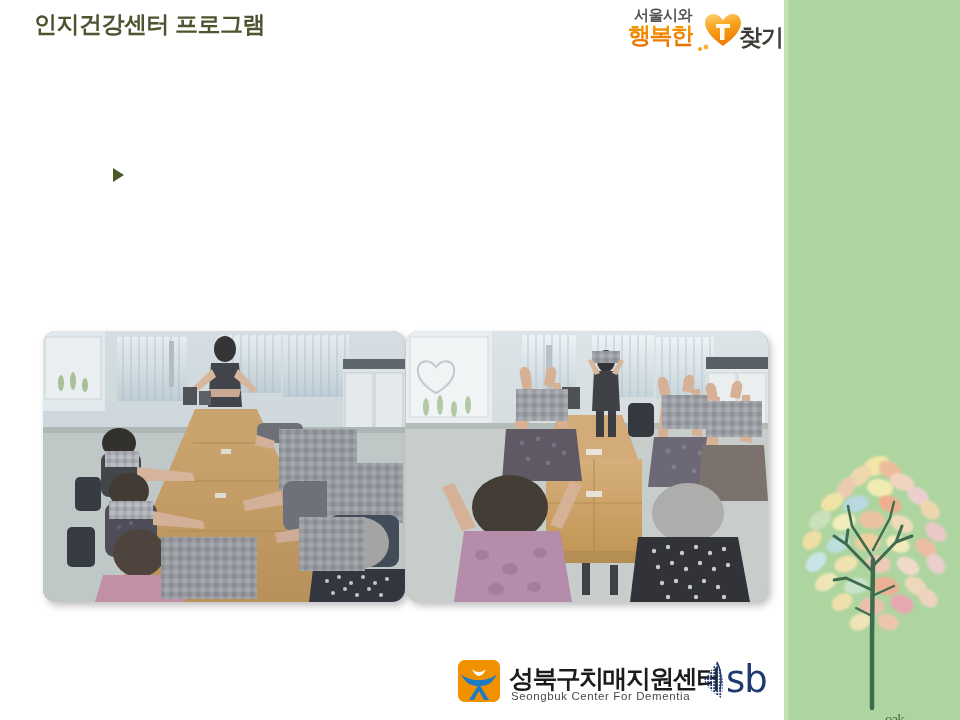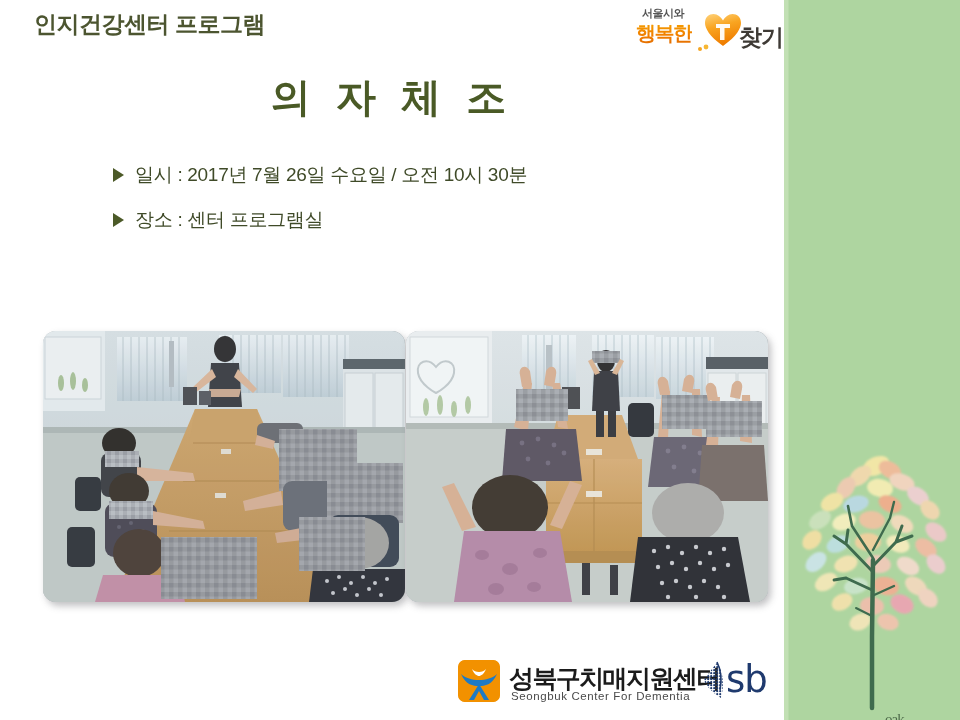--- a/index.html
+++ b/index.html
@@ -71,42 +71,41 @@
   
   .brand-logo {
     position: absolute;
     left: 626px;
     top: 6px;
     width: 156px;
     height: 46px;
   }
   .brand-sub {
     position: absolute;
-    left: 16px;
+    left: 8px;
     top: 0px;
-    font-size: 11px;
+    font-size: 15px;
     font-weight: bold;
     color: #555555;
     letter-spacing: -0.5px;
     white-space: nowrap;
     text-align: center;
   }
   .brand-main {
     position: absolute;
     left: 2px;
     top: 14px;
-    font-size: 20px;
+    font-size: 23px;
     font-weight: bold;
     letter-spacing: -1.5px;
     white-space: nowrap;
     background: linear-gradient(to bottom, #f6a700 0%, #f07c00 60%, #e06a00 100%);
     -webkit-background-clip: text;
     background-clip: text;
     color: #f29100;
-    margin-left: 8px;
     -webkit-text-fill-color: transparent;
   }
   .brand-heart {
     position: absolute;
     left: 78px;
     top: 7px;
     width: 38px;
     height: 34px;
   }
   .brand-find {
@@ -333,30 +332,24 @@
             <stop offset="100%" stop-color="#ef7d00"></stop>
           </linearGradient>
         </defs>
         <path d="M19 33 C5 23 1 15 1 10 C1 4 5 1 9.5 1 C13.5 1 17 4 19 7.5 C21 4 24.5 1 28.5 1 C33 1 37 4 37 10 C37 15 33 23 19 33 Z" fill="url(#hg)"></path>
         <path d="M12 11 L26 11 L26 15 L20.5 15 L20.5 27 L16 27 L16 15 L12 15 Z" fill="#ffffff" opacity="0.95"></path>
       </svg>
     </div>
     <div class="brand-find">찾기</div>
   </div>
 
-  <div class="slide-title">의 자 체 조</div>
 
   <div class="bullets">
     <div class="bullet-row">
       <span class="bullet-marker"></span>
-      <span class="bullet-text">일시 : 2017년 7월 26일 수요일 / 오전 10시 30분</span>
-    </div>
-    <div class="bullet-row">
-      <span class="bullet-marker"></span>
-      <span class="bullet-text">장소 : 센터 프로그램실</span>
     </div>
   </div>
 
   <div class="photo photo-left">
     <svg viewBox="0 0 362 271" preserveAspectRatio="none" xmlns="http://www.w3.org/2000/svg">
       <defs>
         <linearGradient id="wallA" x1="0" y1="0" x2="0" y2="1">
           <stop offset="0%" stop-color="#dfe6e8"></stop>
           <stop offset="100%" stop-color="#c9d1d4"></stop>
         </linearGradient>

